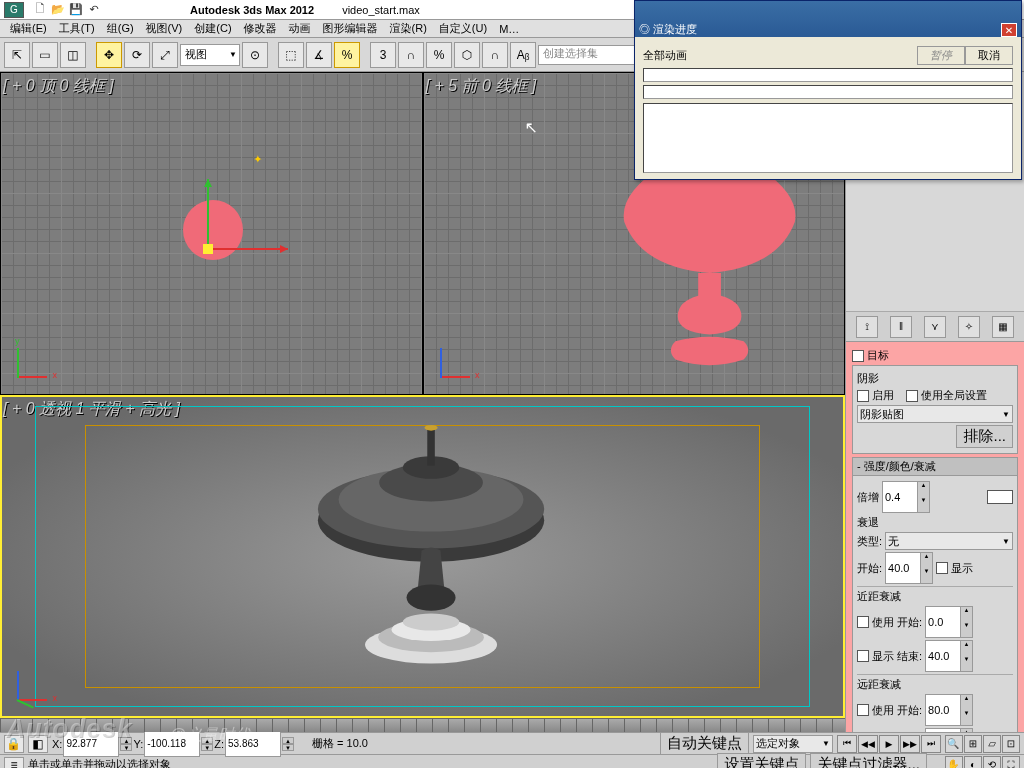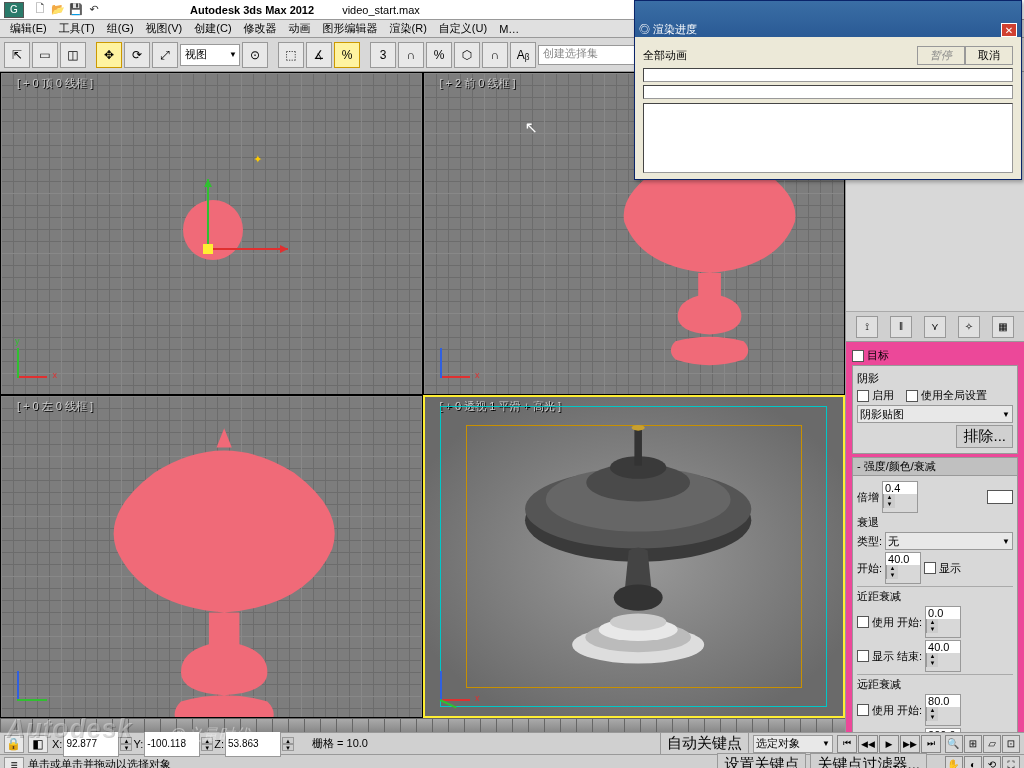--- a/index.html
+++ b/index.html
@@ -20,44 +20,44 @@
 .tinput { height:20px; background:#fff; border:1px solid #999; padding:0 4px; }
 .sep { width:6px; }
 
 .main { display:flex; height: 660px; }
 .viewports { width: 845px; display:flex; flex-direction:column; background:#7a7a7a; }
 .vrow { display:flex; flex:1; }
 .vp { flex:1; position:relative; border:1px solid #000; background:#7d7d7d; overflow:hidden; }
 .vp.wire { background-image: linear-gradient(#888 1px, transparent 1px), linear-gradient(90deg, #888 1px, transparent 1px), linear-gradient(#6c6c6c 1px, transparent 1px), linear-gradient(90deg, #6c6c6c 1px, transparent 1px);
   background-size: 60px 60px, 60px 60px, 12px 12px, 12px 12px; background-color:#7d7d7d; }
 .vp.active { outline: 2px solid #ffee33; outline-offset:-2px; }
-.vplabel { position:absolute; top:3px; left:16px; color:#ccc; font-size:11px; text-shadow:1px 1px #000; }
+.vplabel { position:absolute; top:3px; left:2px; color:#ccc; font-size:16px; text-shadow:1px 1px #000;font-style:italic; }
 .axis { position:absolute; bottom:6px; left:6px; width:50px; height:50px; }
 .axis .x { position:absolute; bottom:10px; left:10px; width:30px; height:2px; background:#e03030; }
 .axis .x::after{content:"x"; color:#e03030; position:absolute; right:-10px; top:-6px; font-size:9px;}
 .axis .y { position:absolute; bottom:10px; left:10px; width:2px; height:30px; background:#30c030; }
 .axis .y::after{content:"y"; color:#30c030; position:absolute; top:-12px; left:-2px; font-size:9px;}
 .axis .z { position:absolute; bottom:10px; left:10px; width:2px; height:30px; background:#3060e0; }
 .silh { position:absolute; fill:#f07080; }
 .vp-persp { background: radial-gradient(ellipse at center, #9a9a9a 0%, #6a6a6a 80%); }
 .safeframe { position:absolute; border:1px solid #00c8c8; }
 .safeframe2 { position:absolute; border:1px solid #c89000; }
 
 .cmdpanel { flex:1; background:#d8d8d8; border-left:1px solid #999; display:flex; flex-direction:column; }
 .cmd-blank { height: 240px; background:#d8d8d8; border-bottom:1px solid #aaa; }
 .cmd-tabs { height:30px; background:#d0d0d0; display:flex; align-items:center; justify-content:space-around; border-bottom:1px solid #999; padding:4px;}
 .cmd-tabs .ct { width:22px; height:22px; border:1px solid #999; background:#e0e0e0; display:flex;align-items:center;justify-content:center;font-size:10px;}
-.cmd-body { flex:1; padding:4px 6px; overflow:hidden; background:#ec4899;}
+.cmd-body { flex:1; padding:4px 6px; overflow:hidden; background:#fca5a5;}
 .roll { border:1px solid #999; background:#d8d8d8; margin-bottom:3px; }
 .roll-hdr { background:#c0c0c0; padding:1px 4px; border-bottom:1px solid #999; font-size:11px;}
 .roll-body { padding:3px 4px; }
 .frow { display:flex; align-items:center; gap:3px; margin:2px 0; font-size:11px;}
 .frow label { flex:0 0 auto; }
 .chk { width:12px; height:12px; border:1px solid #555; background:#fff; display:inline-block; }
-.spin { display:inline-flex; border:1px solid #999; height:32px;flex-direction:column; }
+.spin { display:inline-flex; border:1px solid #999; height:32px; }
 .spin input { border:none; width:34px; padding:0 2px; font-size:11px; background:#fff;}
 .spin .sbtns { width:12px; display:flex; flex-direction:column; }
 .spin .sb { flex:1; background:#ccc; border-left:1px solid #999; font-size:6px; text-align:center; line-height:7px;}
 .combo { height:18px; background:#e8e8e8; border:1px solid #999; flex:1; position:relative; padding:0 2px; display:flex; align-items:center;}
 .combo::after { content:"▼"; position:absolute; right:2px; font-size:8px;}
 .btn { background:#d0d0d0; border:1px solid #999; padding:1px 6px; font-size:15px;}
 .swatch { width:26px; height:14px; background:#fff; border:1px solid #555;}
 
 .timebar { height:20px; background:#d0d0d0; border-top:1px solid #999; display:flex; align-items:center; position:relative;}
 .timebar .slider { position:absolute; left:10px; top:1px; height:16px; background:#e8e8e8; border:1px solid #888; padding:0 8px; font-size:10px; display:flex; align-items:center;}
@@ -157,42 +157,32 @@
             <polygon points="60,10 56,18 64,18" fill="#30c030"></polygon>
           <rect x="55" y="75" width="10" height="10" fill="#ffee33"></rect>
         </svg>
         <div style="position:absolute;left:60%;top:25%;width:10px;height:10px;color:#ffcc00">✦</div>
         <div class="axis">
             <div class="x"></div>
             <div class="y"></div>
           </div>
       </div>
       <div class="vp wire">
-        <span class="vplabel">[ + 2 前 0 线框 ]</span>
+        <span class="vplabel">[ + 5 前 0 线框 ]</span>
         <svg class="silh" viewBox="0 0 200 240" style="left:36%;top:18%;width:64%;height:85%">
           <path d="M100 5 L105 18 L95 18 Z M60 30 Q100 0 140 30 Q180 55 175 80 Q160 120 100 125 Q40 120 25 80 Q20 55 60 30 Z M90 125 h20 v20 q18 5 18 18 q0 14 -28 16 q-28 -2 -28 -16 q0 -13 18 -18 Z M70 185 q30 -8 60 0 q8 8 0 16 q-30 10 -60 0 q-8 -8 0 -16 Z" fill="#f06a78"></path>
         </svg>
         <div style="position:absolute;left:24%;top:14%;font-size:16px;color:#fff">↖</div>
         <div class="axis">
             <div class="x"></div>
             <div class="z"></div>
           </div>
       </div>
     </div>
     <div class="vrow">
-      <div class="vp wire">
-        <span class="vplabel">[ + 0 左 0 线框 ]</span>
-        <svg class="silh" viewBox="0 0 200 240" style="left:18%;top:8%;width:70%;height:95%">
-          <path d="M100 5 L106 20 L94 20 Z M45 40 Q100 5 155 40 Q195 70 185 100 Q165 145 100 150 Q35 145 15 100 Q5 70 45 40 Z M88 150 h24 v25 q22 6 22 22 q0 16 -34 18 q-34 -2 -34 -18 q0 -16 22 -22 Z M66 220 q34 -10 68 0 q10 10 0 20 q-34 12 -68 0 q-10 -10 0 -20 Z" fill="#f06a78"></path>
-        </svg>
-        <div class="axis">
-            <div class="z"></div>
-            <div style="position:absolute;bottom:10px;left:10px;width:30px;height:2px;background:#30c030"></div>
-          </div>
-      </div>
       <div class="vp vp-persp active">
         <span class="vplabel">[ + 0 透视 1 平滑 + 高光 ]</span>
         <div class="safeframe" style="left:4%;top:3%;right:4%;bottom:3%"></div>
         <div class="safeframe2" style="left:10%;top:9%;right:10%;bottom:9%"></div>
         <svg viewBox="0 0 300 320" style="position:absolute;left:16%;top:4%;width:70%;height:94%">
           <ellipse cx="150" cy="118" rx="120" ry="44" fill="#3a3a3a"></ellipse>
           <ellipse cx="150" cy="106" rx="120" ry="42" fill="#555"></ellipse>
           <ellipse cx="150" cy="96" rx="98" ry="34" fill="#666"></ellipse>
           <ellipse cx="150" cy="78" rx="55" ry="20" fill="#4a4a4a"></ellipse>
           <ellipse cx="150" cy="62" rx="30" ry="12" fill="#3a3a3a"></ellipse>

